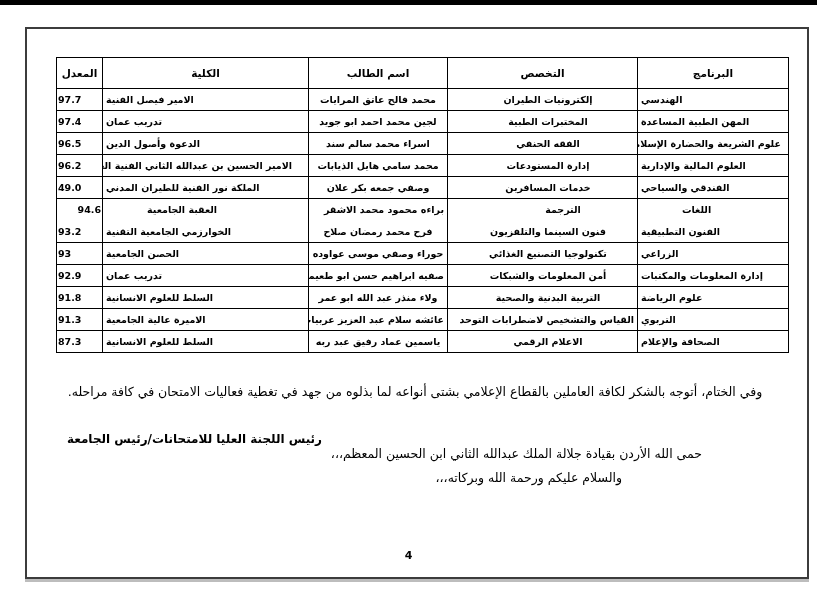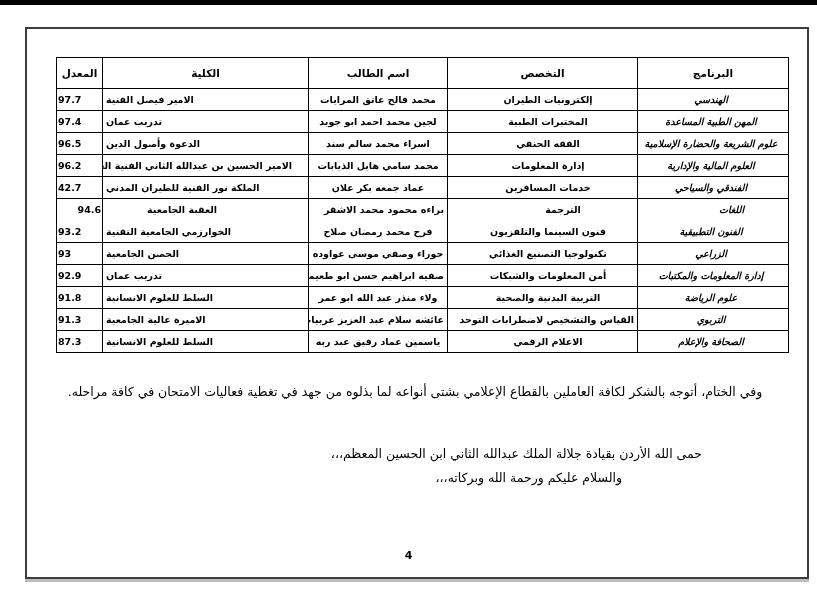--- a/index.html
+++ b/index.html
@@ -40,21 +40,21 @@
     overflow: hidden;
     white-space: nowrap;
     vertical-align: middle;
     box-sizing: border-box;
   }
   .results-table th {
     height: 31px; font-size: 10.5px; text-align: center; font-weight: bold;
   }
   .results-table td { height: 22px; font-size: 9.5px; }
 
-  td.c-program { text-align: center; padding-right: 7px; padding-left: 3px; font-style: italic; }
+  td.c-program { text-align: left; padding-right: 7px; padding-left: 3px; }
   td.c-spec    { text-align: center;  padding-left: 14px; padding-right: 3px; }
   td.c-student { text-align: center; padding: 0 3px; }
   td.c-college { text-align: left; padding-right: 16px; padding-left: 3px; margin-left: 16px; }
   td.c-gpa     { text-align: left; }
 
   tr.no-bottom td { border-bottom: none; padding-left: 44px; }
   tr.no-top td    { border-top: none; }
 
   
   .closing-paragraph {
@@ -126,31 +126,31 @@
       </tr>
       <tr>
         <td class="c-program">علوم الشريعة والحضارة الإسلامية</td>
         <td class="c-spec">الفقه الحنفي</td>
         <td class="c-student">اسراء محمد سالم سند</td>
         <td class="c-college">الدعوة وأصول الدين</td>
         <td class="c-gpa">96.5</td>
       </tr>
       <tr>
         <td class="c-program">العلوم المالية والإدارية</td>
-        <td class="c-spec">إدارة المعلومات</td>
+        <td class="c-spec">إدارة المستودعات</td>
         <td class="c-student">محمد سامي هايل الذيابات</td>
         <td class="c-college">الامير الحسين بن عبدالله الثاني الفنية العسكرية</td>
         <td class="c-gpa">96.2</td>
       </tr>
       <tr>
         <td class="c-program">الفندقي والسياحي</td>
         <td class="c-spec">خدمات المسافرين</td>
-        <td class="c-student">عماد جمعه بكر علان</td>
+        <td class="c-student">وصفي جمعه بكر علان</td>
         <td class="c-college">الملكة نور الفنية للطيران المدني</td>
-        <td class="c-gpa">42.7</td>
+        <td class="c-gpa">49.0</td>
       </tr>
       <tr class="no-bottom">
         <td class="c-program">اللغات</td>
         <td class="c-spec">الترجمة</td>
         <td class="c-student">براءه محمود محمد الاشقر</td>
         <td class="c-college">العقبة الجامعية</td>
         <td class="c-gpa">94.6</td>
       </tr>
       <tr class="no-top">
         <td class="c-program">الفنون التطبيقية</td>
@@ -193,16 +193,17 @@
         <td class="c-student">ياسمين عماد رفيق عبد ربه</td>
         <td class="c-college">السلط للعلوم الانسانية</td>
         <td class="c-gpa">87.3</td>
       </tr>
     </tbody>
   </table>
 
   <div class="closing-paragraph">وفي الختام، أتوجه بالشكر لكافة العاملين بالقطاع الإعلامي بشتى أنواعه لما بذلوه من جهد في تغطية فعاليات الامتحان في كافة مراحله.</div>
   <div class="prayer-line">حمى الله الأردن بقيادة جلالة الملك عبدالله الثاني ابن الحسين المعظم،،،</div>
   <div class="salam-line">والسلام عليكم ورحمة الله وبركاته،،،</div>
+  <div class="signature-title">رئيس اللجنة العليا للامتحانات/رئيس الجامعة</div>
 
   <div class="page-number">4</div>
 
 </div>
 
 </body></html>

